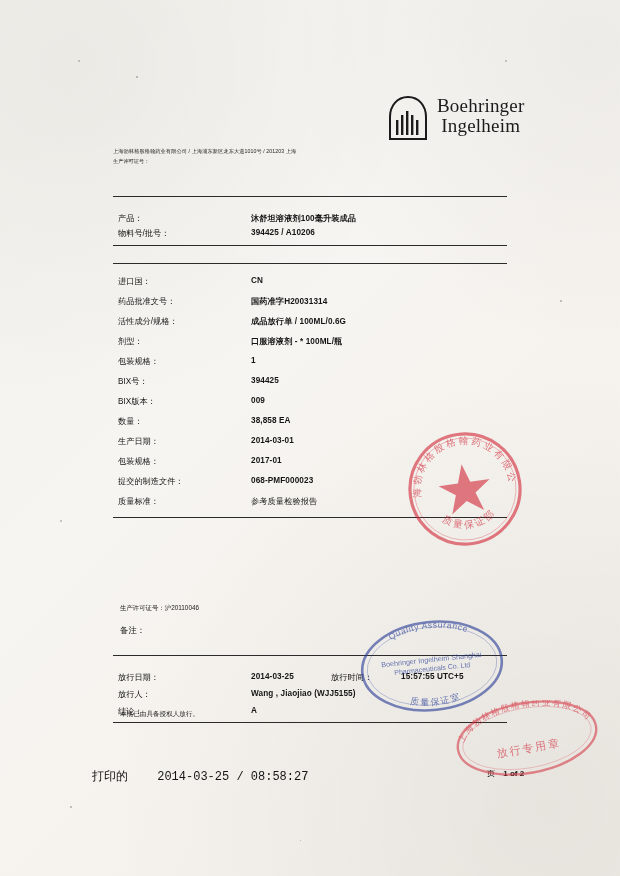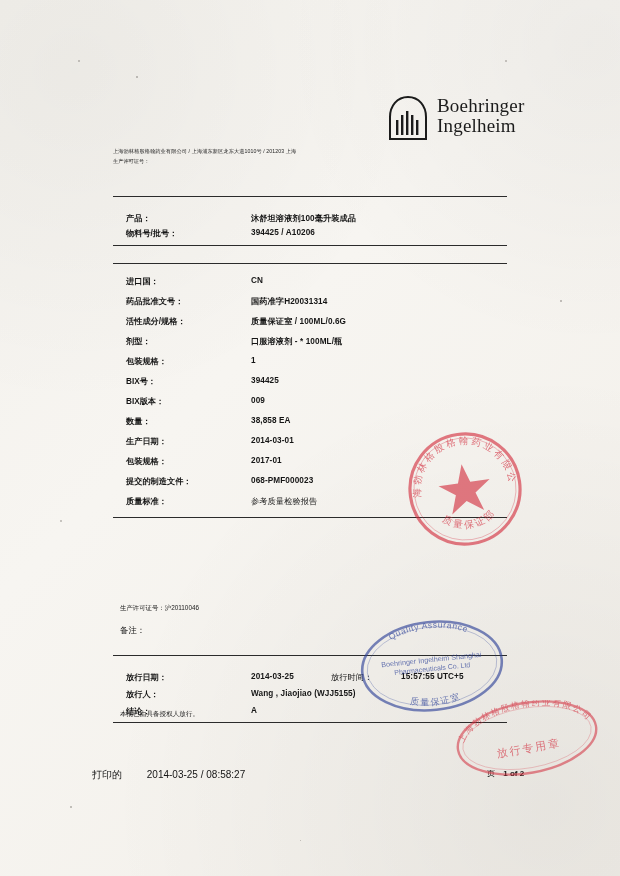--- a/index.html
+++ b/index.html
@@ -55,20 +55,21 @@
     position: absolute;
     left: 0; top: 0;
     width: 40px; height: 44px;
   }
   .logo-text {
     font-family: "Liberation Serif", serif;
     font-size: 19px;
     line-height: 20px;
     color: #1b1b1b;
     letter-spacing: 0.2px;
+    text-align: center;
   }
   .logo-text div { white-space: nowrap; }
 
   
   .company-line {
     position: absolute;
     left: 113px;
     top: 148px;
     font-size: 5.2px;
     color: #1f1f1f;
@@ -113,24 +114,23 @@
 
   
   .field {
     position: absolute;
     font-size: 8.2px;
     color: #151515;
     white-space: nowrap;
   }
   .field .lbl {
     position: absolute;
-    left: 8px;
+    left: 0;
     top: 0;
     width: 120px;
-    font-weight: bold;
   }
   .field .val {
     position: absolute;
     left: 133px;
     top: 0;
     font-weight: bold;
     letter-spacing: 0.1px;
   }
   .field .val.normal { font-weight: normal; }
 
@@ -166,22 +166,23 @@
     position: absolute;
     left: 120px;
     top: 710px;
     font-size: 6.6px;
     color: #1a1a1a;
   }
   .print-line {
     position: absolute;
     left: 92px;
     top: 768px;
-    font-size: 10px;
+    font-size: 12px;
     color: #141414;
+    font-family: Liberation Mono, monospace;
   }
   .print-line .pv { margin-left: 22px; }
   .page-num {
     position: absolute;
     left: 487px;
     top: 768px;
     font-size: 8px;
     color: #141414;
   }
   .page-num .pn { font-weight: bold; margin-left: 6px; }
@@ -272,21 +273,21 @@
   <div class="field" style="left:118px; top:276px;">
     <span class="lbl">进口国：</span>
     <span class="val">CN</span>
   </div>
   <div class="field" style="left:118px; top:296px;">
     <span class="lbl">药品批准文号：</span>
     <span class="val">国药准字H20031314</span>
   </div>
   <div class="field" style="left:118px; top:316px;">
     <span class="lbl">活性成分/规格：</span>
-    <span class="val">质量保证室 / 100ML/0.6G</span>
+    <span class="val">成品放行单 / 100ML/0.6G</span>
   </div>
   <div class="field" style="left:118px; top:336px;">
     <span class="lbl">剂型：</span>
     <span class="val">口服溶液剂 - * 100ML/瓶</span>
   </div>
   <div class="field" style="left:118px; top:356px;">
     <span class="lbl">包装规格：</span>
     <span class="val">1</span>
   </div>
   <div class="field" style="left:118px; top:376px;">

